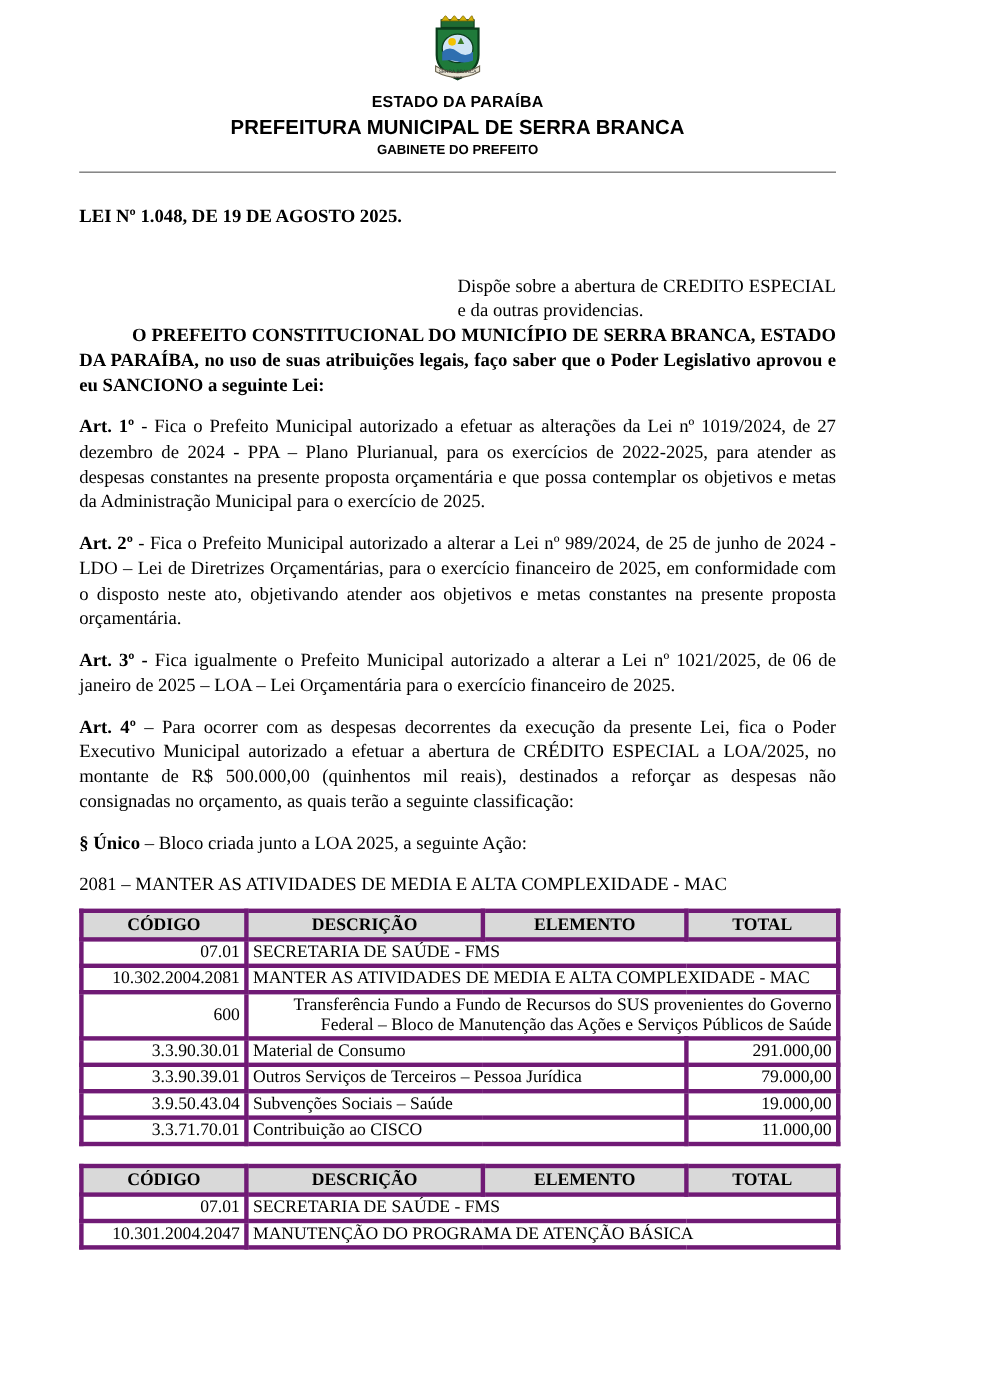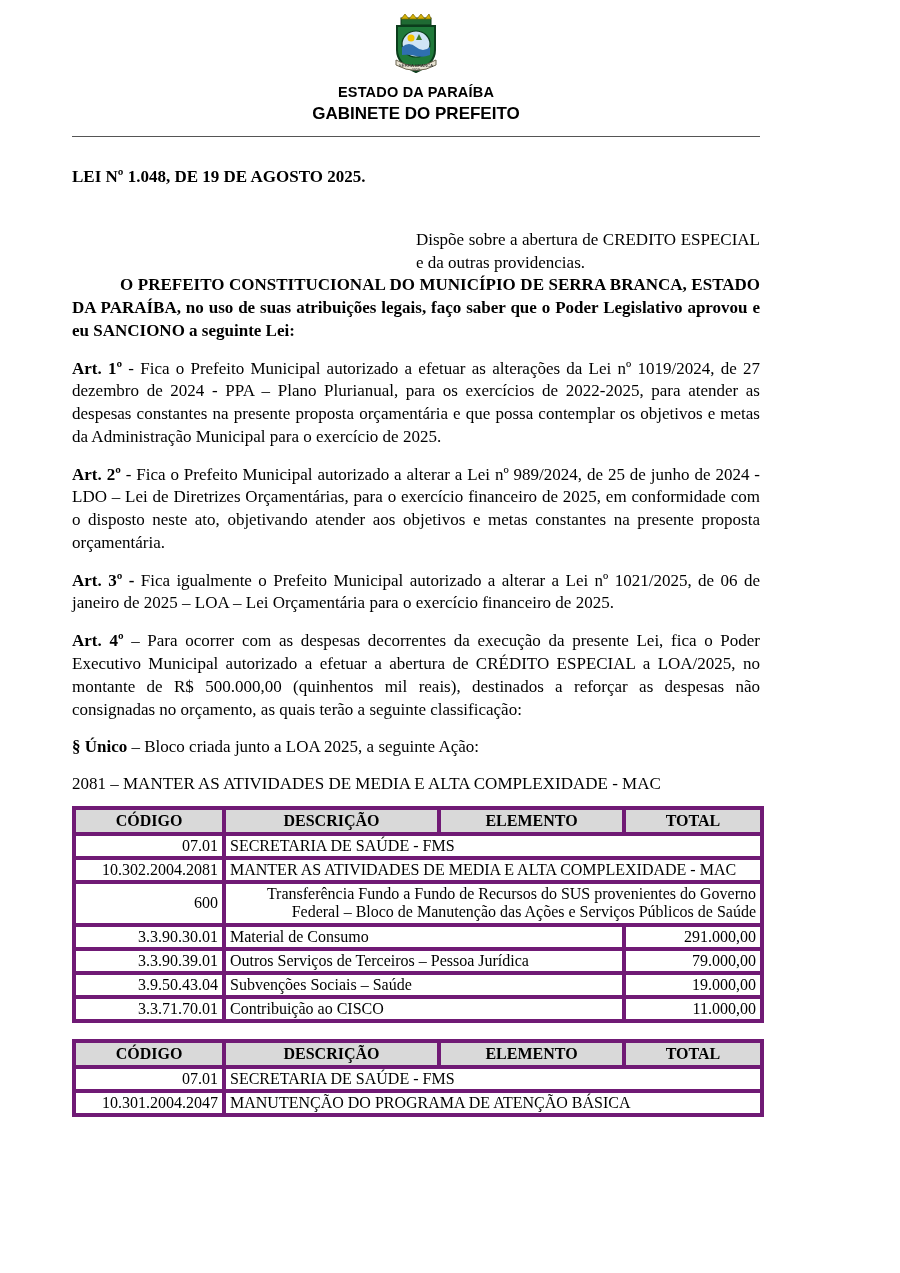--- a/index.html
+++ b/index.html
@@ -44,21 +44,21 @@
   .header-line-2 {
     font-family: "Liberation Sans", sans-serif;
     font-weight: bold;
     font-size: 18.5px;
     letter-spacing: 0.1px;
     margin-top: 2px;
   }
   .header-line-3 {
     font-family: "Liberation Sans", sans-serif;
     font-weight: bold;
-    font-size: 17px;
+    font-size: 12px;
     margin-top: 2px;
   }
   .header-rule {
     border: none;
     border-top: 1px solid #555;
     margin: 12px 0 0 0;
   }
 
   
   .lei-title {
@@ -154,20 +154,21 @@
 
         <path d="M9 46 Q29 58 49 46 L49 51 Q29 62 9 51 Z" fill="#e8e3d3" stroke="#6b6450" stroke-width="1"></path>
         <text x="29" y="52.5" font-size="4.4" text-anchor="middle" fill="#2b2b2b" font-family="Liberation Sans, sans-serif">SERRA BRANCA</text>
         <text x="29" y="57.4" font-size="3.6" text-anchor="middle" fill="#2b2b2b" font-family="Liberation Sans, sans-serif">1959</text>
       </svg>
     </span>
   </div>
 
   <div class="header-lines">
     <div class="header-line-1">ESTADO DA PARAÍBA</div>
+    <div class="header-line-2">PREFEITURA MUNICIPAL DE SERRA BRANCA</div>
     <div class="header-line-3">GABINETE DO PREFEITO</div>
   </div>
   <hr class="header-rule">
 
   <div class="lei-title">LEI Nº 1.048, DE 19 DE AGOSTO 2025.</div>
 
   <div class="ementa">Dispõe sobre a abertura de CREDITO ESPECIAL e da outras providencias.</div>
 
   <p class="body-par preambulo">O PREFEITO CONSTITUCIONAL DO MUNICÍPIO DE SERRA BRANCA, ESTADO DA PARAÍBA, no uso de suas atribuições legais, faço saber que o Poder Legislativo aprovou e eu SANCIONO a seguinte Lei:</p>
 

